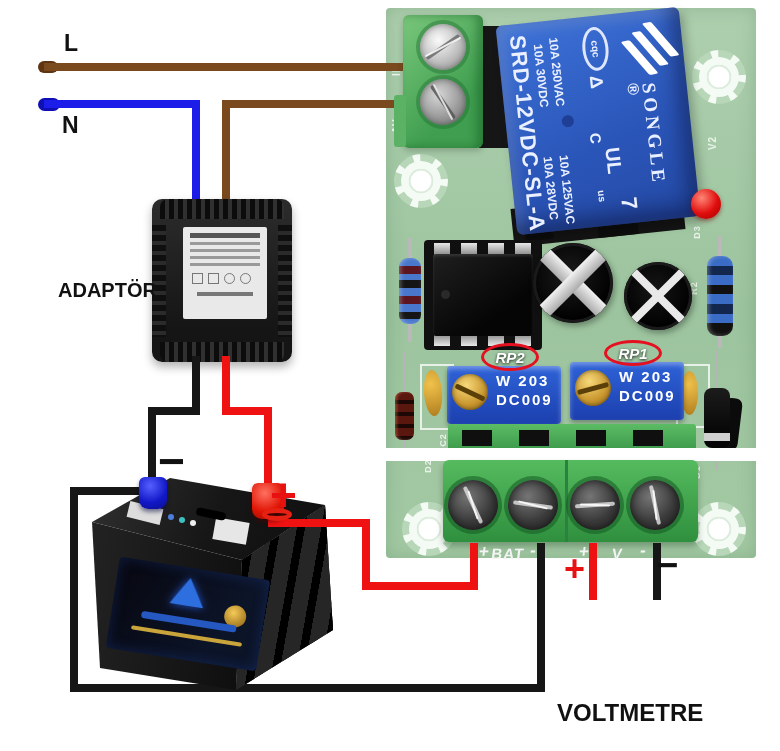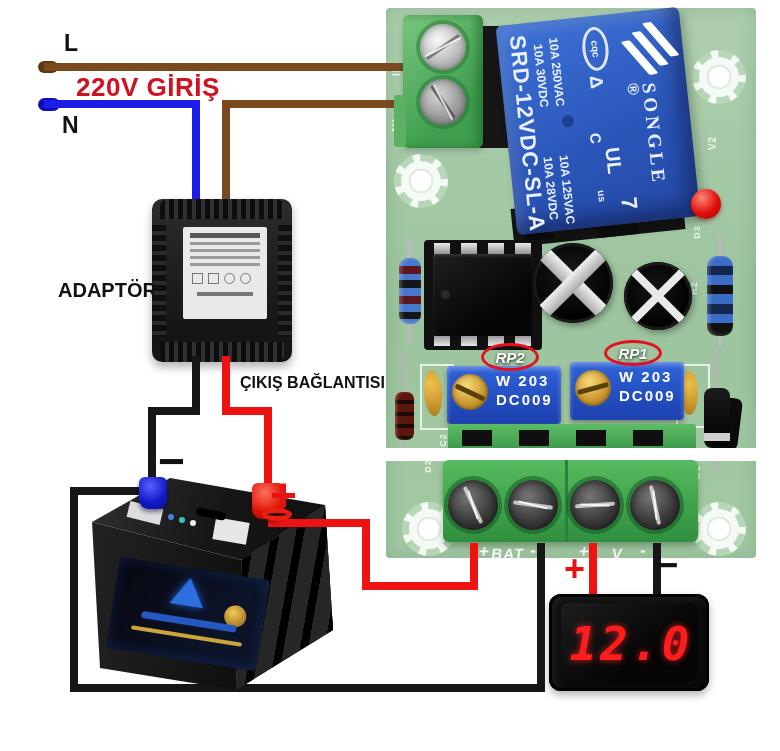--- a/index.html
+++ b/index.html
@@ -304,27 +304,19 @@
               background:radial-gradient(circle at 40% 28%,#5560ff,#1218c8 58%,#0a0f8e);box-shadow:0 3px 4px rgba(0,0,60,.5);"></div>
   <div class="abs" style="left:252px;top:483px;width:32px;height:36px;border-radius:6px 6px 10px 10px;
               background:radial-gradient(circle at 40% 28%,#ff7060,#e01505 58%,#9c0a00);box-shadow:0 3px 4px rgba(80,0,0,.5);"></div>
   <div class="abs" style="left:262px;top:508px;width:30px;height:13px;border-radius:50%;border:5px solid #e62012;box-sizing:border-box;background:#3a0500;"></div>
 
   <span class="txt" style="left:158px;top:438px;font-size:46px;line-height:1;">−</span>
   <span class="txt" style="left:270px;top:472px;font-size:46px;line-height:1;color:#e81010;">+</span>
   <span class="txt" style="left:564px;top:551px;font-size:36px;line-height:1;color:#e81010;">+</span>
   <span class="txt" style="left:656px;top:546px;font-size:38px;line-height:1;">−</span>
 
-  <div class="abs" style="left:549px;top:594px;width:160px;height:97px;border-radius:12px;background:#0a0a0a;
-              box-shadow:inset 0 0 0 3px #000,inset 6px 6px 12px rgba(70,70,70,.35),0 4px 8px rgba(0,0,0,.3);">
-    <div class="abs" style="left:12px;top:9px;width:136px;height:79px;border-radius:8px;
-                background:linear-gradient(145deg,#1d1d1d,#050505 65%);"></div>
-    <span class="ct" style="left:82px;top:50px;font-family:'DejaVu Sans Mono',monospace;font-style:italic;font-weight:bold;
-                 font-size:46px;color:#ff1c1c;letter-spacing:3px;text-shadow:0 0 7px rgba(255,40,40,.8);">12.0</span>
-  </div>
 
   <span class="txt" style="left:64px;top:30px;font-size:23px;">L</span>
   <span class="txt" style="left:62px;top:112px;font-size:23px;">N</span>
-  <span class="txt" style="left:76px;top:72px;font-size:26px;color:#d2101f;letter-spacing:.5px;">220V GİRİŞ</span>
   <span class="txt" style="left:58px;top:279px;font-size:20px;">ADAPTÖR</span>
-  <span class="txt" style="left:240px;top:374px;font-size:16px;">ÇIKIŞ BAĞLANTISI</span>
+  <span class="txt" style="left:557px;top:699px;font-size:24px;">VOLTMETRE</span>
 
 </div>
 
 </body></html>

